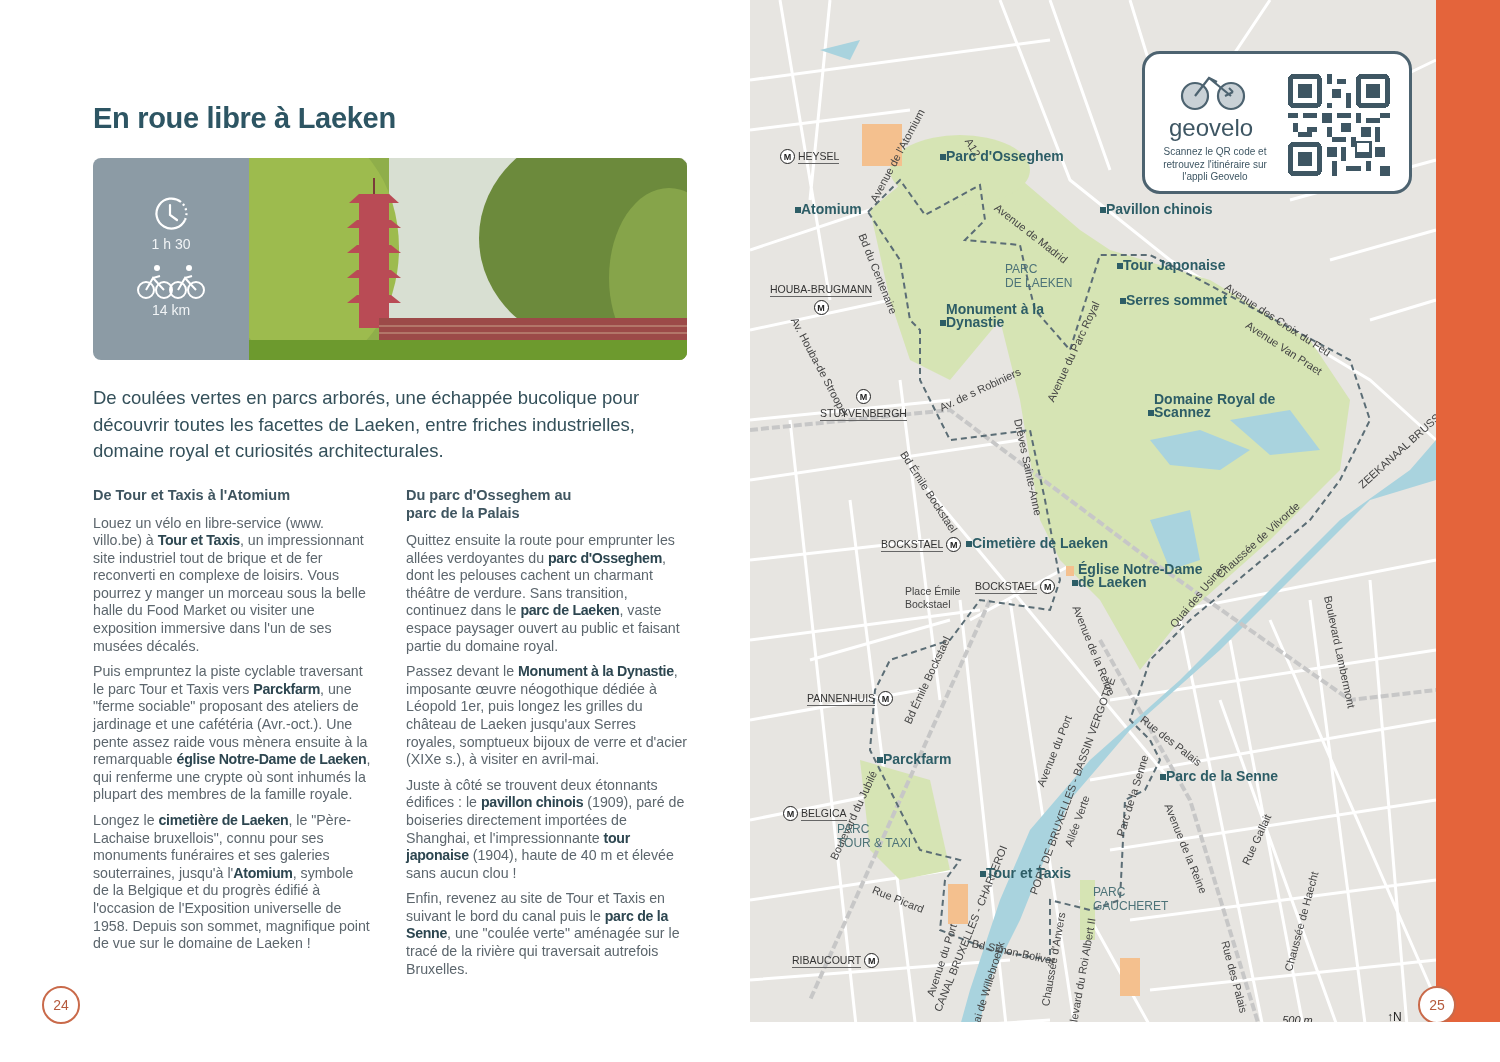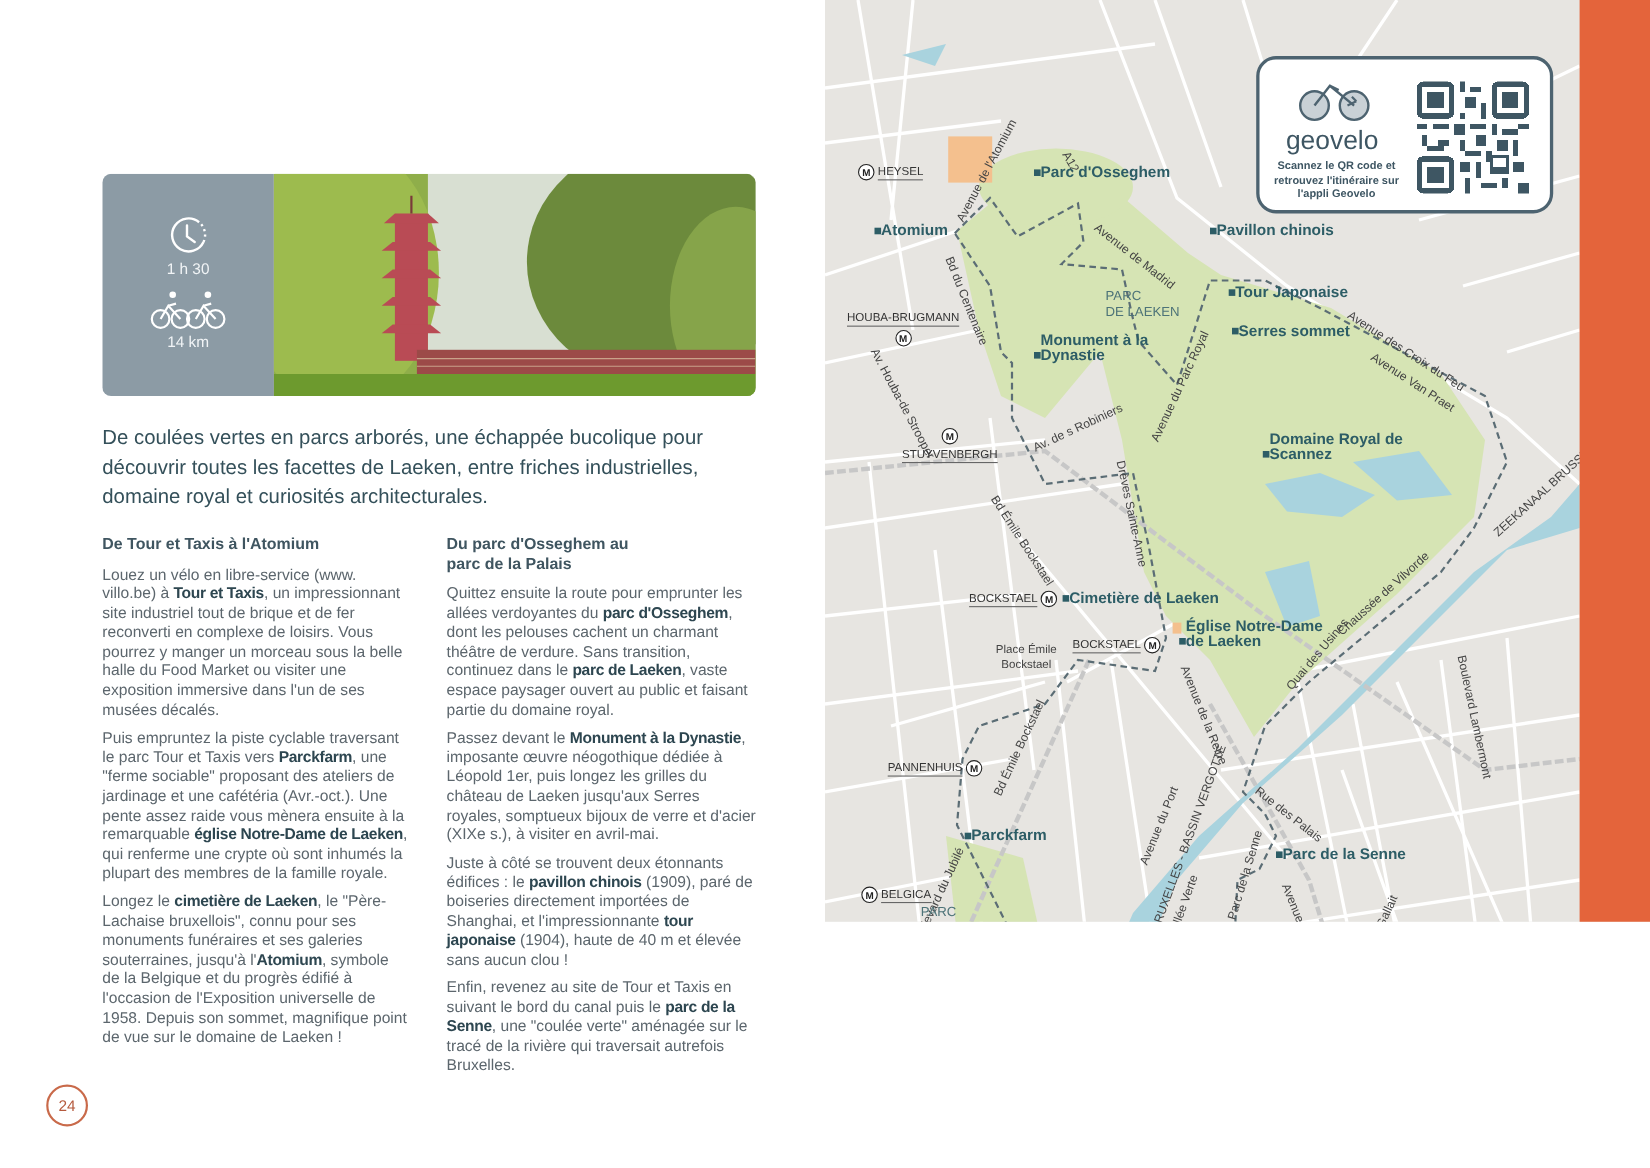--- a/index.html
+++ b/index.html
@@ -1,19 +1,19 @@
 <!DOCTYPE html>
 <html><head>
 <meta charset="utf-8">
 <style>
   *{box-sizing:border-box;margin:0;padding:0}
   html,body{width:1500px;height:1062px;overflow:hidden;background:#fff}
   body{position:relative;font-family:"Liberation Sans",sans-serif;color:#3f4a52}
   .page-left{position:absolute;left:0;top:0;width:750px;height:1062px;background:#fff}
-  .page-right{position:absolute;left:750px;top:0;width:750px;height:838px;background:#e7e5e1;overflow:hidden}
+  .page-right{position:absolute;left:750px;top:0;width:750px;height:1022px;background:#e7e5e1;overflow:hidden}
   .title{position:absolute;left:93px;top:102px;font-size:29px;font-weight:bold;color:#2d5563;letter-spacing:-0.3px}
   .hero{position:absolute;left:93px;top:158px;width:594px;height:202px;border-radius:8px;overflow:hidden;display:flex}
   .hero-stats{width:156px;height:100%;background:#8c9ba5;display:flex;flex-direction:column;align-items:center;padding-top:36px;color:#fff}
   .stat-label{font-size:14px;color:#f1f4f6;margin-top:2px;margin-bottom:10px}
   .hero-photo{flex:1;position:relative;background:linear-gradient(180deg,#c9d3b9 0%,#a9c27a 35%,#7a9a3e 70%,#5f7e2c 100%)}
   .lead{position:absolute;left:93px;top:385px;width:600px;font-size:18.5px;line-height:26.5px;color:#34505a}
   .col{position:absolute;top:487px;width:280px;font-size:14.2px;line-height:17.6px;color:#5c666d}
   .col h3{font-size:14.5px;font-weight:bold;color:#3f5560;margin-bottom:10px;line-height:17.5px}
   .col p{margin-bottom:8px}
   .col b{color:#2d4650;font-weight:bold;letter-spacing:-0.3px}
@@ -22,30 +22,31 @@
   .map-svg{position:absolute;left:0;top:0}
   .lbl{position:absolute;font-weight:bold;color:#2d5d66;font-size:14px;line-height:13px;white-space:nowrap}
   .park-lbl{position:absolute;font-size:12px;color:#4d7378;line-height:14px;white-space:nowrap}
   .street{position:absolute;font-size:11px;color:#444;white-space:nowrap;transform-origin:left center}
   .metro{position:absolute;font-size:10.5px;color:#333;white-space:nowrap;display:flex;align-items:center;gap:3px}
   .metro .u{border-bottom:1.5px solid #666;padding-bottom:1px}
   .m-icon{width:15px;height:15px;border:1.5px solid #222;border-radius:50%;background:#fff;font-size:9px;font-weight:bold;display:inline-flex;align-items:center;justify-content:center;color:#222}
   .marker{display:inline-block;width:6px;height:6px;background:#2d5d66;vertical-align:middle}
   .qr-box{position:absolute;left:392px;top:51px;width:270px;height:143px;background:#fff;border:3px solid #4d6370;border-radius:18px}
   .geo-title{position:absolute;left:24px;top:60px;font-size:24px;color:#3e5663}
-  .geo-caption{position:absolute;left:10px;top:92px;width:120px;text-align:center;font-size:10px;line-height:12.5px;color:#3e5663;font-weight:bold}
+  .geo-caption{position:absolute;left:10px;top:92px;width:120px;text-align:center;font-size:10px;line-height:12.5px;color:#3e5663;font-weight:normal}
   .qr{position:absolute;left:143px;top:20px;width:102px;height:102px}
   .scale{position:absolute;left:505px;top:1014px;width:85px;font-size:11px;font-style:italic;color:#333;text-align:center}
   .scale-line{position:absolute;left:505px;top:1027px;width:90px;height:1px;background:#222}
   .north{position:absolute;left:637px;top:1010px;font-size:12px;color:#222}
 </style>
 </head>
 <body>
 
 <div class="page-left">
+  <h1 class="title">En roue libre à Laeken</h1>
 
   <div class="hero">
     <div class="hero-stats">
       <svg width="40" height="40" viewBox="0 0 40 40">
         <path d="M30 8 A15 15 0 1 0 34 26" fill="none" stroke="#fff" stroke-width="2.2"></path>
         <path d="M34 26 A15 15 0 0 0 30 8" fill="none" stroke="#fff" stroke-width="2.2" stroke-dasharray="2 3"></path>
         <path d="M19 11 V21 L26 26" fill="none" stroke="#fff" stroke-width="2.2" stroke-linecap="round"></path>
       </svg>
       <div class="stat-label">1 h 30</div>
       <svg width="70" height="38" viewBox="0 0 70 38">
@@ -288,21 +289,21 @@
       <div class="metro" style="left: 33px; top: 806px;">
         <span class="m-icon">M</span>
         <span class="u">BELGICA</span>
       </div>
       <div class="metro" style="left: 42px; top: 953px; align-items: center;">
         <span class="u">RIBAUCOURT</span>
         <span class="m-icon">M</span>
       </div>
     </div>
 
-  <div class="street" style="left:155px;top:585px;font-size:10.5px;line-height:13px;text-align:center;white-space:normal;width:56px">Place Émile Bockstael</div>
+  <div class="street" style="left:155px;top:585px;font-size:10.5px;line-height:13px;white-space:normal;width:56px">Place Émile Bockstael</div>
 
   <div class="scale">500 m</div>
   <div class="scale-line">
       <span style="position:absolute;left:-2px;top:-2px;width:5px;height:5px;border-radius:50%;background:#222"></span>
     </div>
   <div class="north">
     <span style="display:inline-block;font-size:12px">↑</span><span>N</span>
   </div>
 
   <div class="orange-band"></div>

